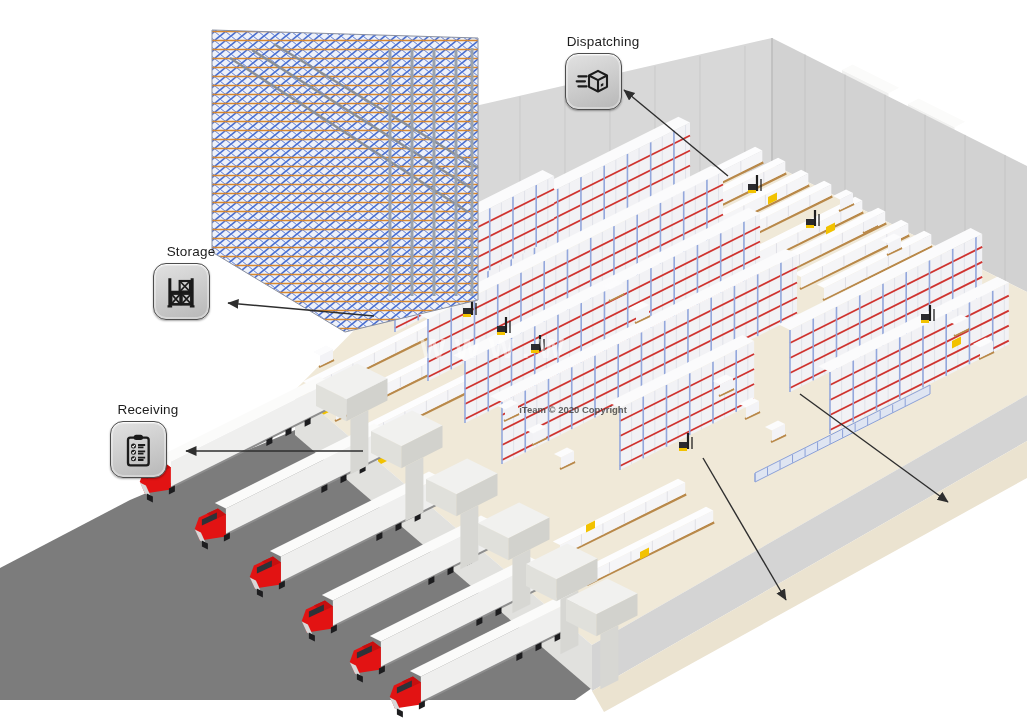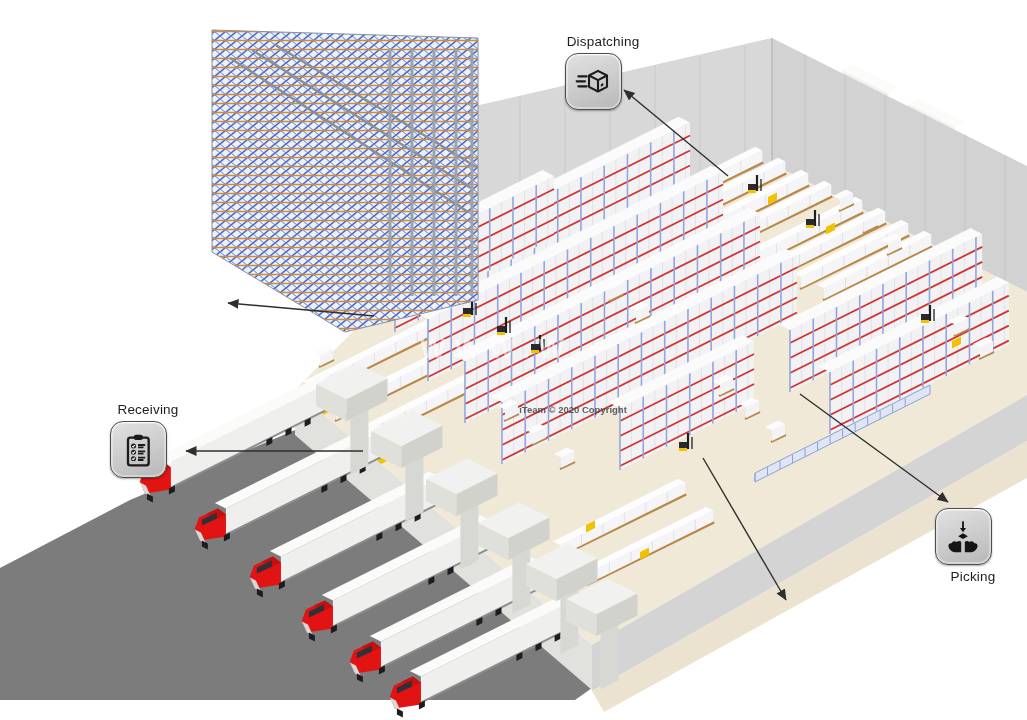--- a/index.html
+++ b/index.html
@@ -873,20 +873,38 @@
         <g fill="none" stroke="#1b1b1b" stroke-width="1.25" stroke-linejoin="round">
           <path d="M9.6 8.1 L15 5.3 L20.4 8.1 L20.4 14.9 L15 17.7 L9.6 14.9 Z"></path>
           <path d="M9.6 8.1 L15 10.9 L20.4 8.1 M15 10.9 V17.7"></path>
           <path d="M3.2 8.6 H8.2 M2.2 11.6 H7.2 M3.2 14.6 H8.2" stroke-linecap="round"></path>
         </g>
         <path d="M16.7 13.4 l1.5 -0.8 v1.5 l-1.5 0.8 z" fill="#1b1b1b"></path>
       </svg>
     </button>
   </div>
 
+  <div class="node" style="left:135px;top:244px;">
+    <div class="node-label">Storage</div>
+    <button class="icon-tile">
+      <svg viewBox="0 0 24 24">
+        <g fill="none" stroke="#1b1b1b" stroke-width="1.3">
+          <path d="M5.3 3.8 V20.6 M18.7 3.8 V20.6" stroke-width="1.8"></path>
+          <path d="M3.9 20.6 h2.8 M17.3 20.6 h2.8"></path>
+          <path d="M5.3 11.9 H18.7 M5.3 19.4 H18.7"></path>
+          <rect x="11.2" y="5.4" width="6.2" height="6.4"></rect>
+          <path d="M11.2 5.4 l6.2 6.4 M17.4 5.4 l-6.2 6.4" stroke-width="1"></path>
+          <rect x="6.2" y="13.1" width="5.4" height="6.2"></rect>
+          <path d="M6.2 13.1 l5.4 6.2 M11.6 13.1 l-5.4 6.2" stroke-width="1"></path>
+          <rect x="12.4" y="13.1" width="5.7" height="6.2"></rect>
+          <path d="M12.4 13.1 l5.7 6.2 M18.1 13.1 l-5.7 6.2" stroke-width="1"></path>
+        </g>
+      </svg>
+    </button>
+  </div>
 
   <div class="node" style="left:92px;top:402px;text-align:right;">
     <div class="node-label">Receiving</div>
     <button class="icon-tile">
       <svg viewBox="0 0 24 24">
         <rect x="6" y="4.6" width="12.4" height="16.6" rx="1.4" fill="none" stroke="#1b1b1b" stroke-width="1.4"></rect>
         <rect x="9.4" y="2.9" width="5.6" height="3.1" rx="1.5" fill="#1b1b1b"></rect>
         <g fill="#1b1b1b">
           <circle cx="9.3" cy="9.6" r="1.5"></circle>
             <circle cx="9.3" cy="13.4" r="1.5"></circle>
@@ -897,29 +915,15 @@
         </g>
         <g stroke="#1b1b1b" stroke-width="1.1">
           <path d="M12 9 H16.3 M12 10.4 H15.3"></path>
           <path d="M12 12.8 H16.3 M12 14.2 H15.3"></path>
           <path d="M12 16.6 H16.3 M12 18 H15.3"></path>
         </g>
       </svg>
     </button>
   </div>
 
-  <div class="node" style="left:917px;top:508px;">
-    <button class="icon-tile">
-      <svg viewBox="0 0 24 24">
-        <g fill="#141414">
-          <rect x="11.45" y="2.6" width="1.1" height="4.2"></rect>
-          <path d="M12 9.2 L10.2 6.6 L13.8 6.6 Z"></path>
-          <path d="M12 9.8 L14.9 11.5 L12 13.2 L9.1 11.5 Z"></path>
-          <path d="M10.9 14.9 C10.1 14.2 8.9 14.2 8.3 15 C7.1 14.2 5.6 14.6 5.1 15.8 C3.9 15.6 3 16.6 3.3 17.8 C3.6 19.2 4.8 20.6 6.9 21.2 L10.9 21.2 Z"></path>
-          <path d="M13.1 14.9 C13.9 14.2 15.1 14.2 15.7 15 C16.9 14.2 18.4 14.6 18.9 15.8 C20.1 15.6 21 16.6 20.7 17.8 C20.4 19.2 19.2 20.6 17.1 21.2 L13.1 21.2 Z"></path>
-        </g>
-      </svg>
-    </button>
-    <div class="node-label">Picking</div>
-  </div>
 
 
 </div>
 
 </body></html>

